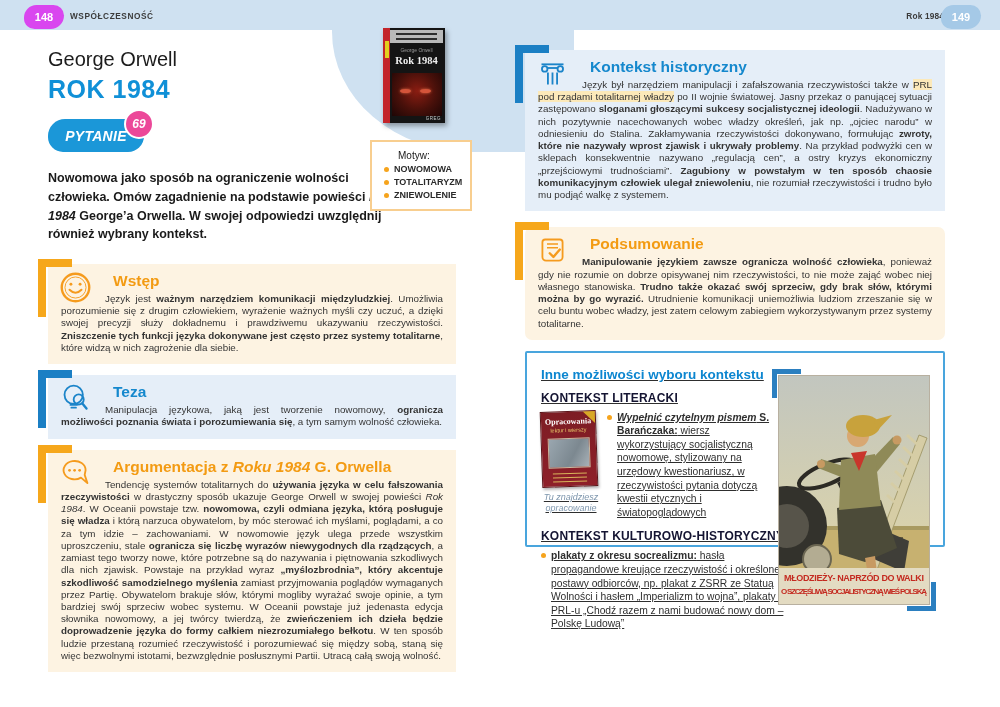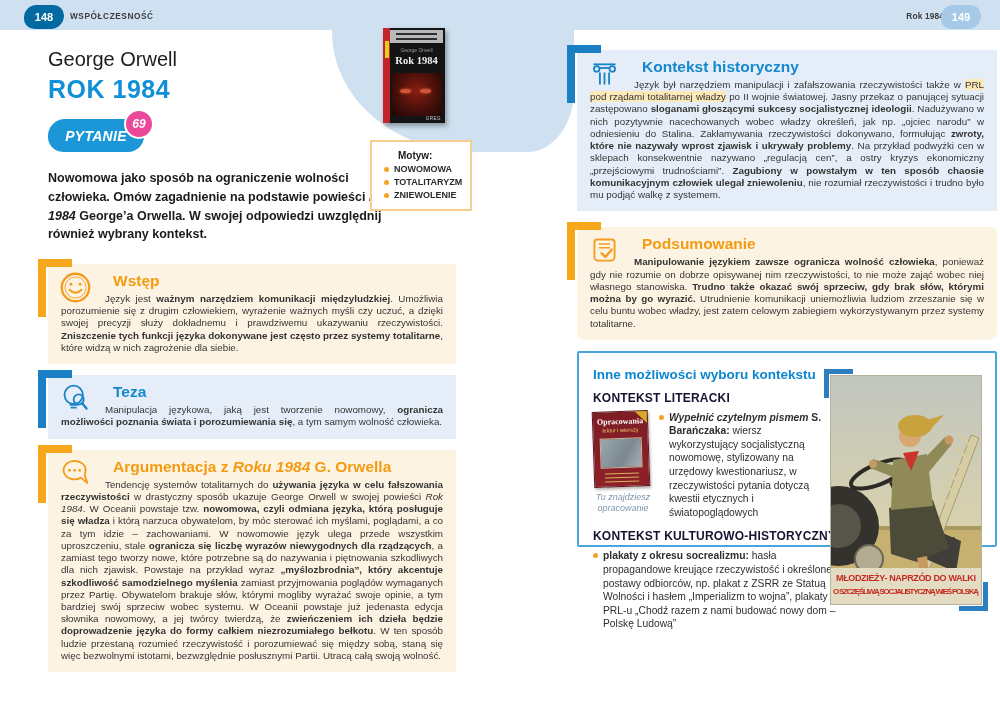--- a/index.html
+++ b/index.html
@@ -4,30 +4,30 @@
 <style>
   html,body{margin:0;padding:0;}
   body{width:1000px;height:707px;position:relative;overflow:hidden;background:#ffffff;
        font-family:"Liberation Sans",sans-serif;color:#2e2e2e;}
   
   .top-band{position:absolute;left:0;top:0;width:1000px;height:30px;background:#cfe1f1;}
   .top-blob{position:absolute;left:332px;top:0;width:242px;height:152px;background:#cfe1f1;
             border-bottom-left-radius:140px 120px;border-bottom-right-radius:46px 62px;}
   .pg-badge{position:absolute;top:5px;width:40px;height:24px;border-radius:13px 11px 14px 11px;
             display:flex;align-items:center;justify-content:center;color:#fff;font-weight:bold;font-size:11px;}
-  .badge-l{left:24px;background:#0369a1;}
+  .badge-l{left:24px;background:#d946ef;}
   .badge-r{left:941px;background:#a5c9e7;}
   .band-label{position:absolute;top:11px;font-size:9px;font-weight:bold;color:#3b3b3b;letter-spacing:.6px;
               transform:scaleX(.92);transform-origin:left;}
   .label-l{left:70px;}
   .label-r{left:903px;transform-origin:right;letter-spacing:.2px;}
   
   .page-left{position:absolute;left:0;top:0;width:500px;}
   .pl-content{margin:48px 44px 0 48px;width:408px;position:relative;}
-  .page-right{position:absolute;left:577px;top:50px;width:420px;}
+  .page-right{position:absolute;left:525px;top:50px;width:420px;}
   
   .author{font-size:20px;font-weight:500;color:#1c1c1c;}
   .book-title{font-size:25px;font-weight:800;color:#1090d7;letter-spacing:.5px;margin-top:4px;}
   .q-badge{position:relative;width:96px;height:33px;margin-top:15px;}
   .q-pill{width:96px;height:33px;background:#1b97d8;border-radius:17px 15px 16px 15px;
           display:flex;align-items:center;justify-content:center;color:#fff;
           font-weight:bold;font-style:italic;font-size:14px;letter-spacing:.3px;}
   .q-num{position:absolute;right:-10px;top:-10px;width:26px;height:26px;border-radius:50%;
          background:#ec4899;color:#fff;font-weight:bold;font-style:italic;font-size:12px;
          display:flex;align-items:center;justify-content:center;border:2px solid #fff;}
@@ -55,26 +55,26 @@
   .c1-author{position:absolute;left:7px;top:19px;width:53px;text-align:center;font-size:5px;color:#9a9a9a;}
   .c1-title{position:absolute;left:7px;top:27px;width:53px;text-align:center;color:#efefef;
             font-family:"Liberation Serif",serif;font-size:10.5px;font-weight:bold;}
   .c1-eyes{position:absolute;left:9px;top:45px;width:50px;height:43px;
            background:radial-gradient(ellipse at 50% 42%,#8a1d12 0%,#48100a 55%,#1d0605 100%);}
   .c1-eye{position:absolute;top:16px;width:11px;height:4px;border-radius:50%;background:#d4543a;box-shadow:0 0 3px #e06a45;}
   .c1-pub{position:absolute;right:4px;bottom:2px;font-size:4.5px;color:#cccccc;letter-spacing:.5px;}
   
   .motifs{position:absolute;left:322px;top:92px;width:86px;background:#fff;border:2px solid #f8ce8f;
           padding:8px 0 9px 12px;}
-  .motifs .m-label{font-size:10px;font-weight:bold;color:#1a1a1a;margin-left:14px;margin-bottom:3px;}
+  .motifs .m-label{font-size:10px;font-weight:normal;color:#1a1a1a;margin-left:14px;margin-bottom:3px;}
   .m-item{font-size:9px;font-weight:bold;color:#2b2b2b;display:flex;align-items:center;margin-top:3px;}
   .m-dot{width:5px;height:5px;border-radius:50%;background:#f6a41d;margin-right:5px;flex:0 0 auto;}
   
   .ctx-box{position:relative;border:2px solid #49a5dd;border-radius:2px;background:#fff;
-           margin-top:6px;height:196px;padding:14px 0 0 14px;box-sizing:border-box;width:420px;}
+           margin-top:6px;height:196px;padding:14px 0 0 14px;box-sizing:border-box;width:420px;text-decoration:underline;}
   .ctx-title{font-size:13.5px;font-weight:800;color:#0c86d0;margin-bottom:9px;}
   .ctx-h{font-size:12px;font-weight:bold;color:#141432;letter-spacing:.2px;margin-bottom:6px;}
   .lit-row{display:flex;margin-bottom:10px;}
   .thumb-wrap{width:66px;flex:0 0 auto;}
   .cover2{width:54px;height:74px;background:linear-gradient(#7d1d24,#8e2029);border:1px solid #5a1318;
           position:relative;transform:rotate(-2deg);box-shadow:1px 2px 3px rgba(0,0,0,.3);}
   .c2-fold{position:absolute;right:0;top:0;width:0;height:0;border-top:12px solid #d8a826;border-left:12px solid transparent;}
   .c2-title{position:absolute;left:0;top:5px;width:100%;text-align:center;color:#fff;
             font-family:"Liberation Serif",serif;font-size:8px;font-weight:bold;}
   .c2-sub{position:absolute;left:0;top:15px;width:100%;text-align:center;color:#e8c86a;font-size:5.5px;}

